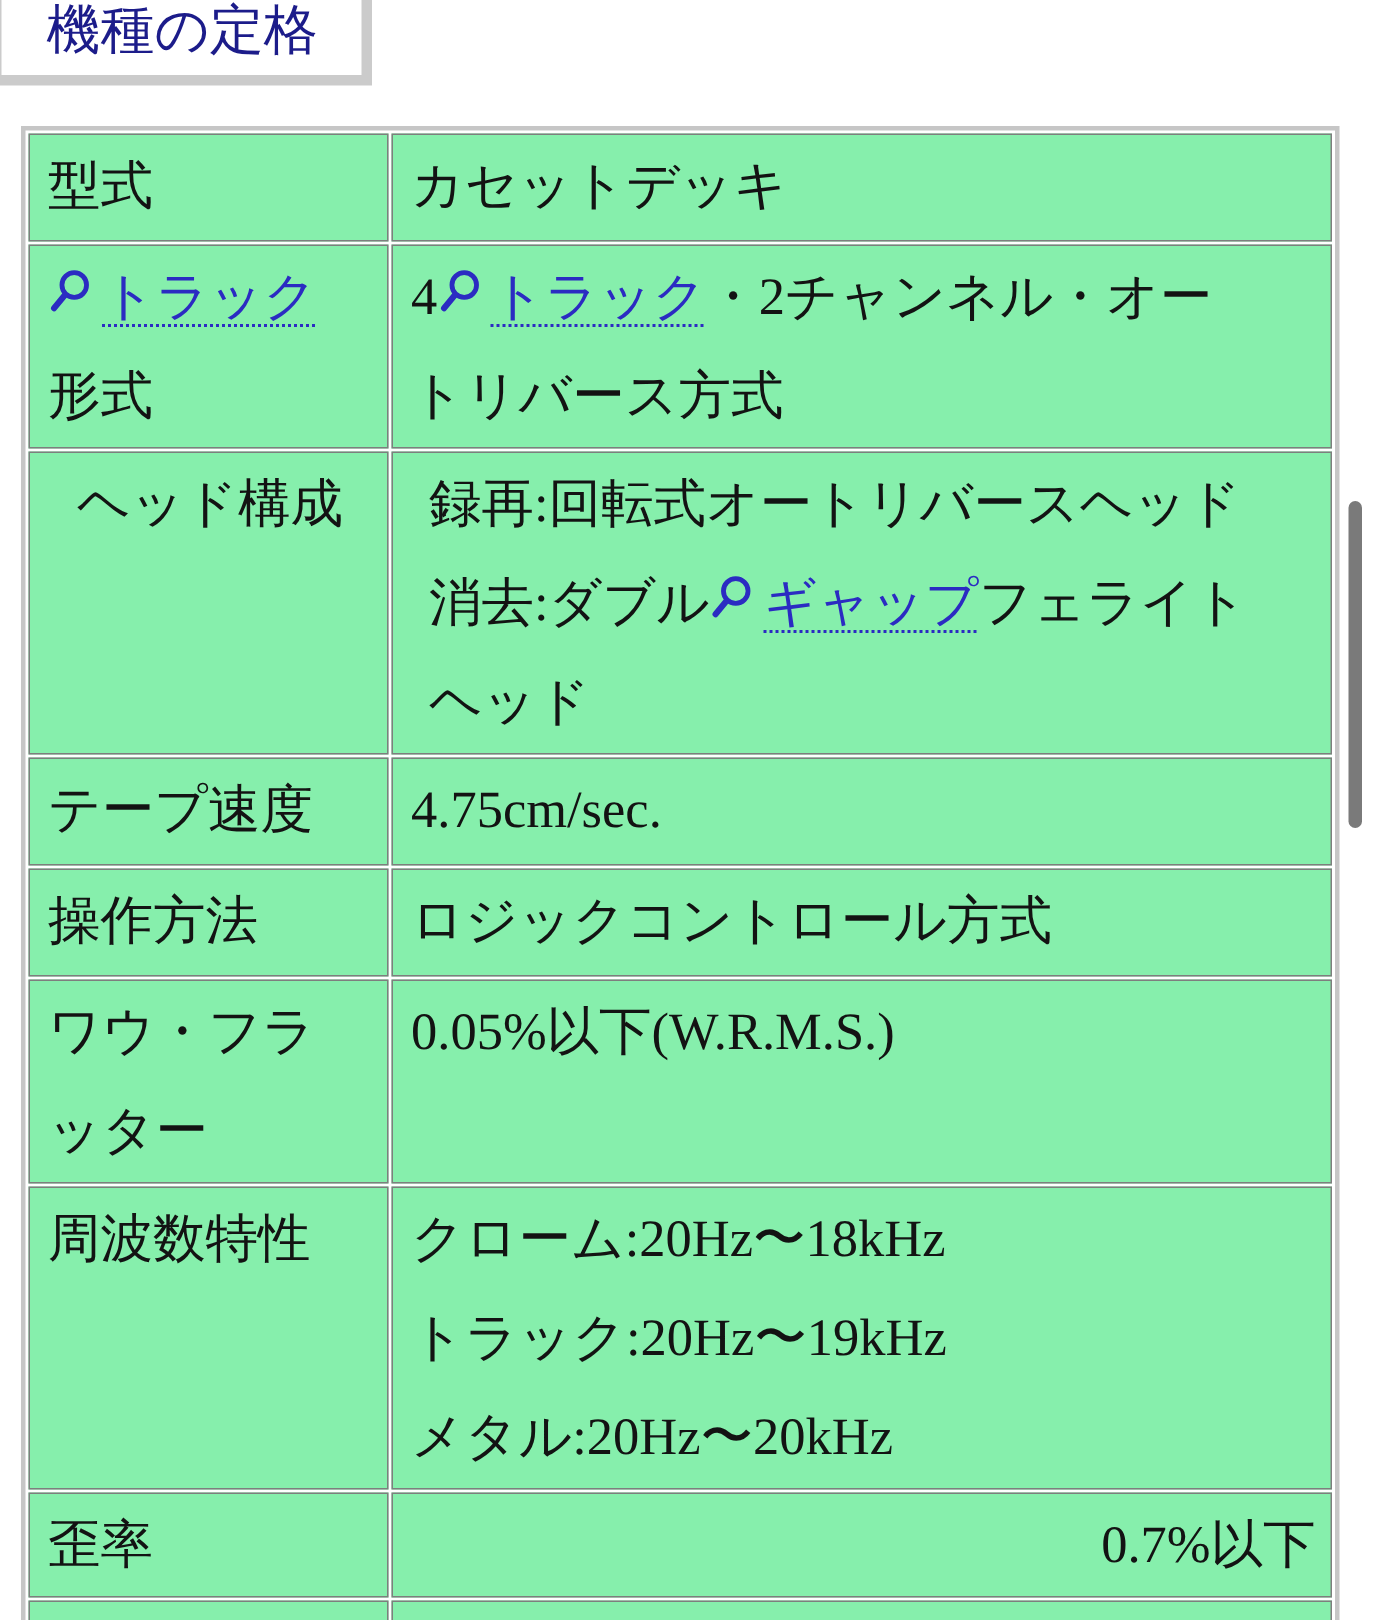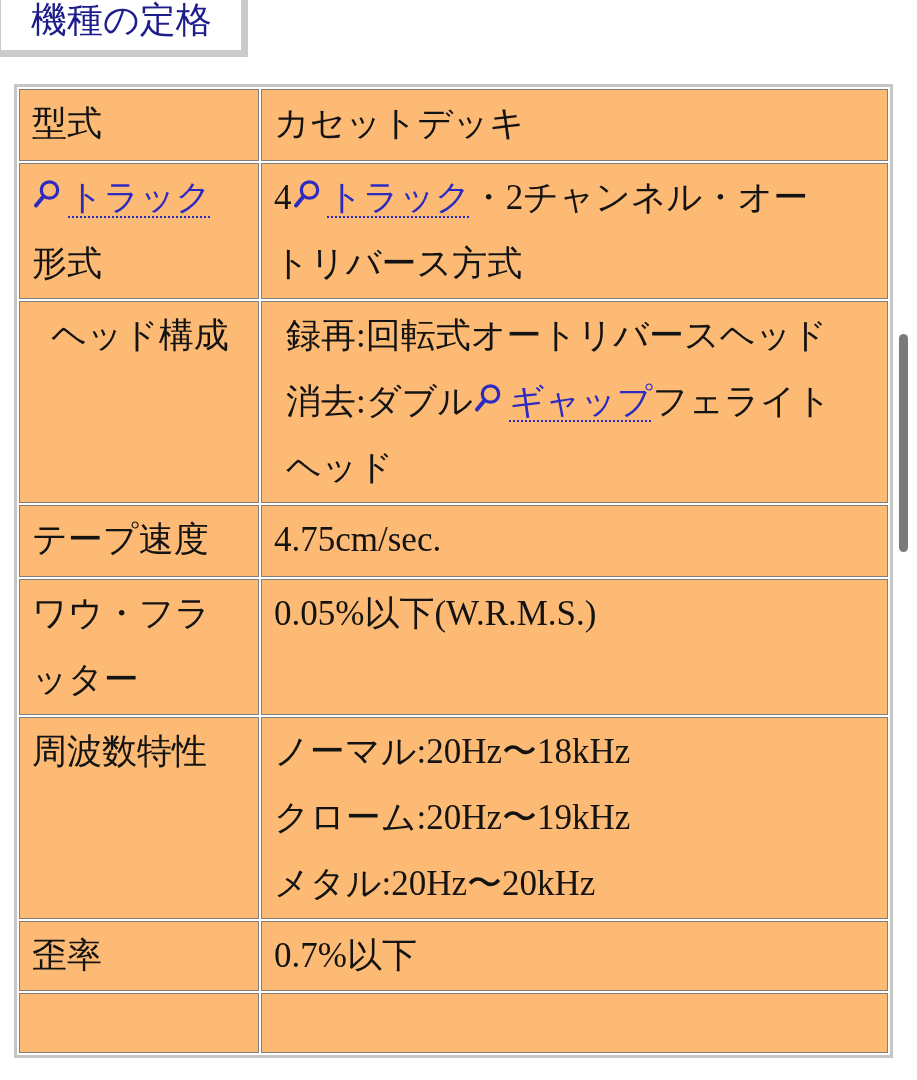--- a/index.html
+++ b/index.html
@@ -43,21 +43,21 @@
     background:#fff;
     table-layout:fixed;
   }
   td{
     border:1px solid var(--cell);
     vertical-align:top;
     padding:1px 10px 1px 12px;
     font-size:35px;
     line-height:66px;
     overflow:hidden;
-    background:#fdba74;
+    background:#86efac;
   }
   td.c-label{width:240px;}
   a.term-link{
     color:var(--link);
     text-decoration:underline dotted 2px;
     text-underline-offset:7px;
     white-space:nowrap;
   }
   svg.mag{
     width:30px;height:34px;
@@ -100,30 +100,34 @@
         <td class="c-value" style="height: 198px; padding-left: 24px;"><span>録再:回転式オートリバースヘッド</span><br><span>消去:ダブル</span><a href="#" class="term-link"><svg class="mag" viewBox="0 0 30 34">
               <circle cx="17.5" cy="11" r="8.2" fill="none" stroke="currentColor" stroke-width="3.2"></circle>
               <line x1="11" y1="18" x2="4" y2="26.5" stroke="currentColor" stroke-width="4" stroke-linecap="round"></line>
             </svg>ギャップ</a><span>フェライト</span><br><span>ヘッド</span></td>
       </tr>
       <tr>
         <td class="c-label" style="height: 72px;"><span>テープ速度</span></td>
         <td class="c-value" style="height: 72px;"><span>4.75cm/sec.</span></td>
       </tr>
       <tr>
+        <td class="c-label" style="height: 72px;"><span>操作方法</span></td>
+        <td class="c-value" style="height: 72px;"><span>ロジックコントロール方式</span></td>
+      </tr>
+      <tr>
         <td class="c-label" style="height: 136px; margin-left: 44px;"><span>ワウ・フラ</span><br><span>ッター</span></td>
         <td class="c-value" style="height: 136px;"><span>0.05%以下(W.R.M.S.)</span></td>
       </tr>
       <tr>
         <td class="c-label" style="height: 199px;"><span>周波数特性</span></td>
-        <td class="c-value" style="height: 199px;"><span>ノーマル:20Hz〜18kHz</span><br><span>クローム:20Hz〜19kHz</span><br><span>メタル:20Hz〜20kHz</span></td>
+        <td class="c-value" style="height: 199px;"><span>クローム:20Hz〜18kHz</span><br><span>トラック:20Hz〜19kHz</span><br><span>メタル:20Hz〜20kHz</span></td>
       </tr>
       <tr>
         <td class="c-label" style="height: 68px; margin-top: 28px;"><span>歪率</span></td>
-        <td class="c-value" style="height: 68px;"><span>0.7%以下</span></td>
+        <td class="c-value" style="height: 68px; text-align: right;"><span>0.7%以下</span></td>
       </tr>
       <tr>
         <td class="c-label" style="height: 60px;"></td>
         <td class="c-value" style="height: 60px;"></td>
       </tr>
     </tbody>
 </table>
 
 <div class="scrollbar-thumb"></div>
 

